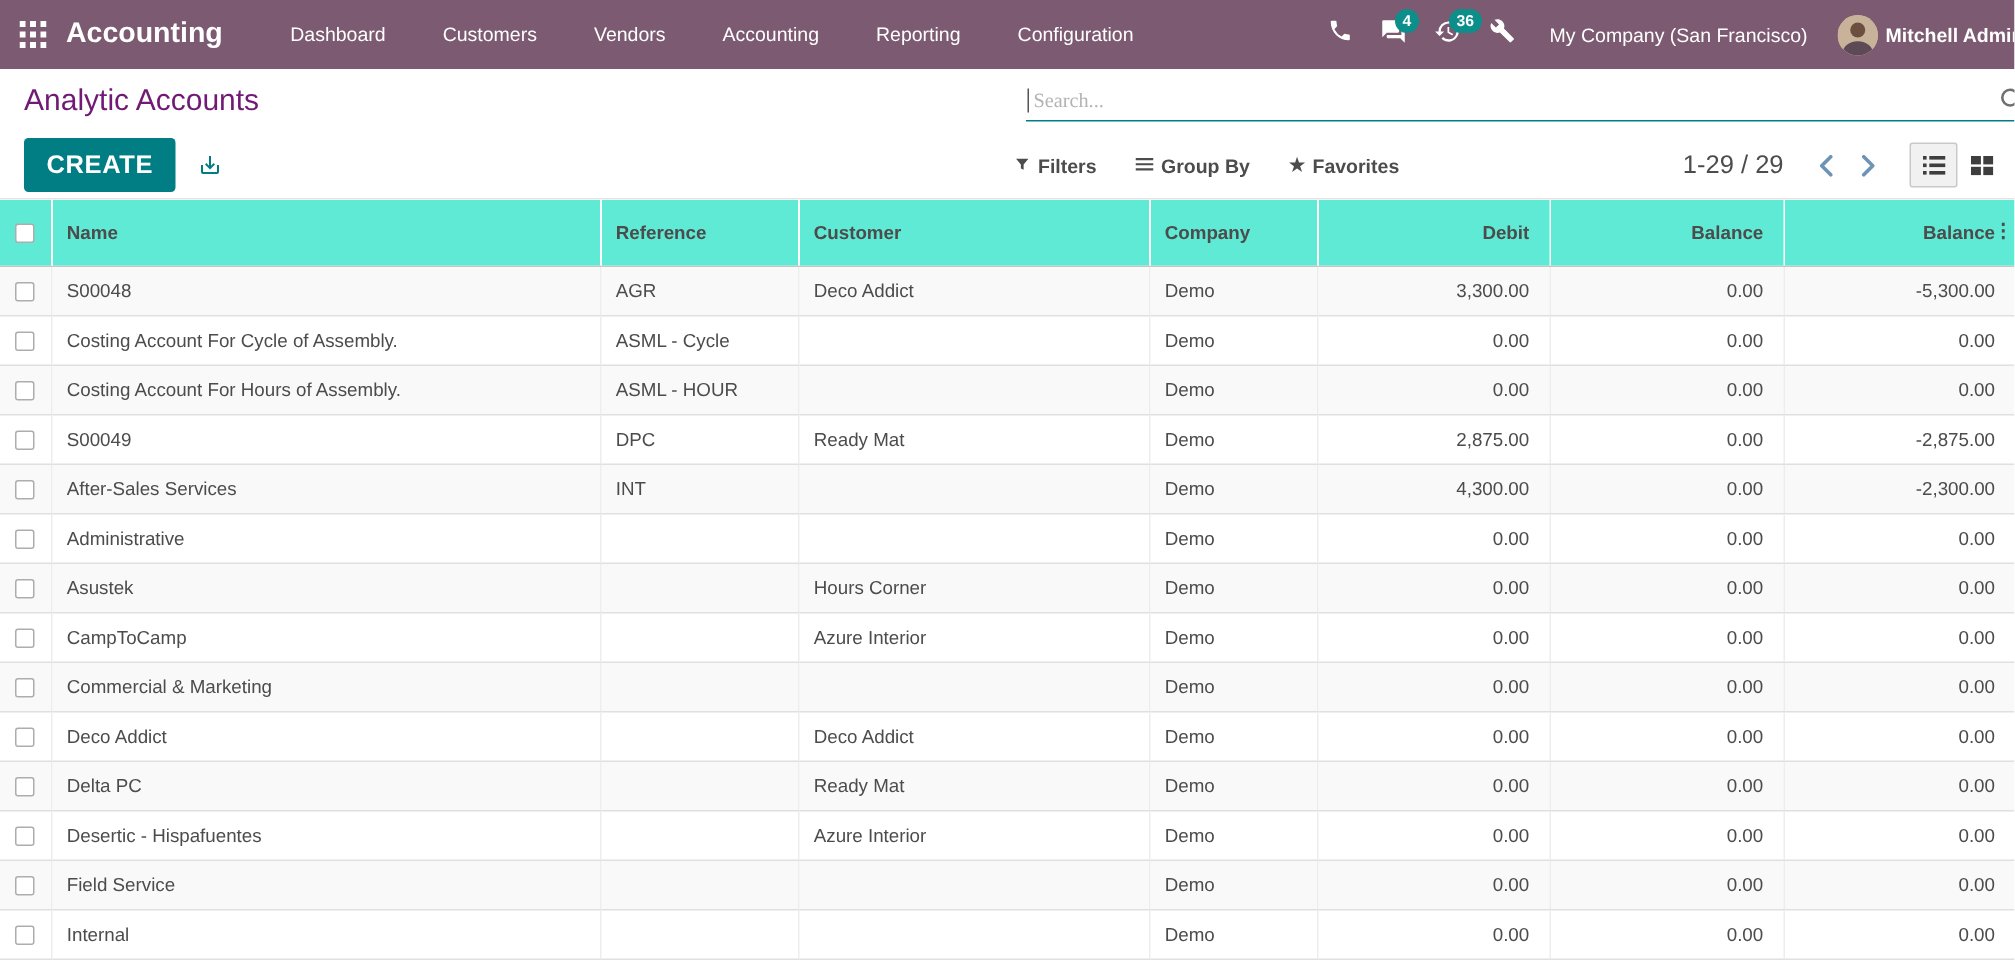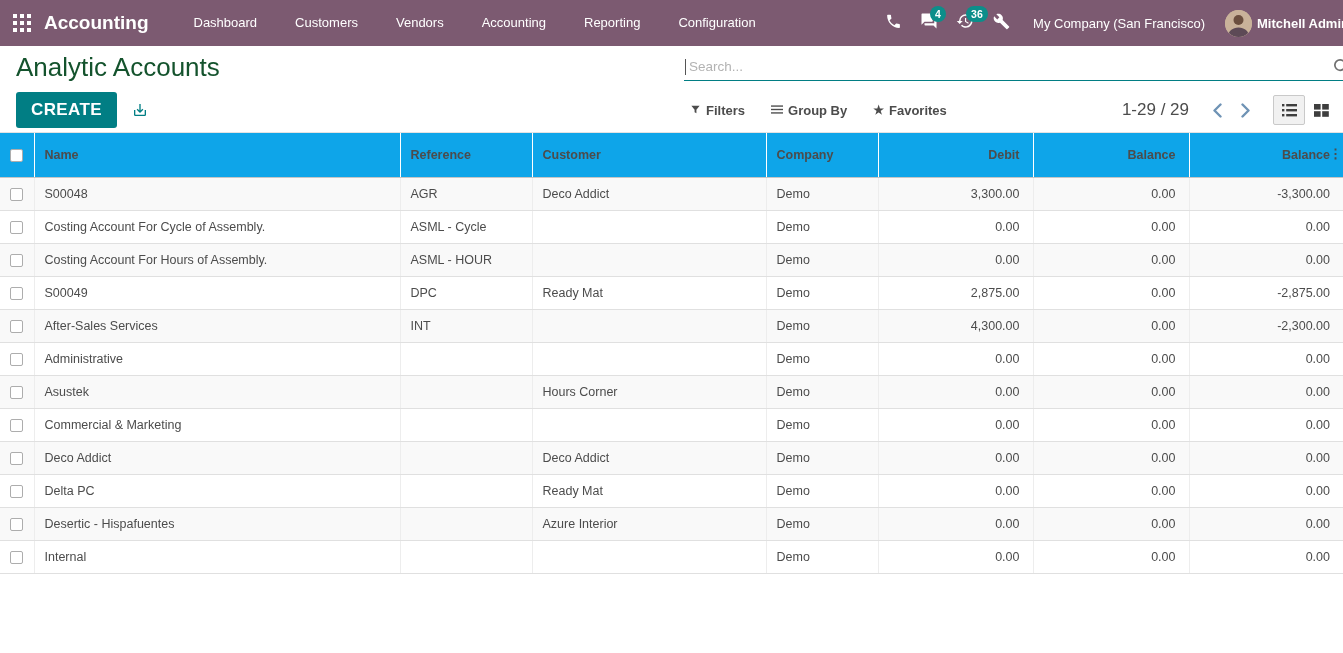--- a/index.html
+++ b/index.html
@@ -22,51 +22,51 @@
   .nav-badge {
     position:absolute; top:6px; left:19px; background:#0c8e8a; color:#fff;
     font-size:10.5px; line-height:1; padding:3px 5px 2px; border-radius:9px; font-weight:700;
   }
   .company-name { font-size:13px; margin:0 20px 0 14px; white-space:nowrap; cursor:pointer; }
   .user-box { display:flex; align-items:center; cursor:pointer; width:118px; overflow:hidden; }
   .avatar { width:27px; height:27px; border-radius:50%; overflow:hidden; flex:0 0 27px; background:#c9b29a; }
   .user-name { font-size:13px; font-weight:600; margin-left:5px; white-space:nowrap; }
   
   .cp-row1 { display:flex; align-items:center; height:42px; padding-left:16px; }
-  .page-title { font-size:26px; color:#14532d; }
+  .page-title { font-size:20px; color:#701a75; }
   .search-box { margin-left:auto; width:659px; height:28px; position:relative; border-bottom:1px solid #017e84; display:flex; align-items:center; }
   .search-caret { width:1px; height:16px; background:#555; margin-left:1px; animation:blink 1s steps(1) infinite; }
   @keyframes blink { 50% { opacity:0; } }
-  .search-input { border:none; outline:none; flex:1; font-size:13.5px; font-family:Liberation Sans, sans-serif; color:#7f1d1d; padding:0 20px 0 3px; background:transparent; }
+  .search-input { border:none; outline:none; flex:1; font-size:13.5px; font-family:Liberation Serif, serif; color:#7f1d1d; padding:0 20px 0 3px; background:transparent; }
   .search-input::placeholder { color:#b3b3b3; }
   .search-glass { position:absolute; right:-8px; top:4px; }
   .cp-row2 { display:flex; align-items:center; height:44px; padding-left:16px; position:relative; }
   .btn-create {
     background:#017e84; color:#fff; border:none; font-family:inherit;
     font-size:17px; font-weight:700; letter-spacing:.4px; padding:8px 15px;
     border-radius:3px; cursor:pointer;
   }
   .export-btn { margin-left:15px; cursor:pointer; display:flex; align-items:center; }
-  .search-opts { position:absolute; left:690px; display:flex; align-items:flex-end; gap:26px; }
+  .search-opts { position:absolute; left:676px; display:flex; align-items:flex-end; gap:26px; }
   .s-opt { display:flex; align-items:center; gap:5px; font-size:13px; font-weight:600; color:#4c4c4c; cursor:pointer; }
   .cp-right { position:absolute; right:6px; display:flex; align-items:center; }
   .pager-text { font-size:17px; color:#4c4c4c; margin-right:14px; }
   .pager-arrow { width:28px; height:28px; display:flex; align-items:center; justify-content:center; cursor:pointer; }
   .view-switch { display:flex; margin-left:14px; }
   .vs-btn { width:32px; height:30px; display:flex; align-items:center; justify-content:center; cursor:pointer; border:1px solid transparent; }
   .vs-btn.active { background:#f1f1f1; border:1px solid #c9c9c9; border-radius:2px; }
   
   .table-wrap { border-top:1px solid #e3e3e3; }
   table { width:1343px; border-collapse:collapse; table-layout:fixed; font-size:12.5px; }
   col.c-check { width:34px; } col.c-name { width:366px; } col.c-ref { width:132px; }
   col.c-cust { width:234px; } col.c-comp { width:112px; } col.c-debit { width:155px; }
   col.c-credit { width:156px; } col.c-bal { width:154px; }
   th {
     font-weight:700; color:#4c4c4c; text-align:left; height:44px;
-    padding:0 10px; border-bottom:1px solid #c6c6c6; background:#0ea5e9; position:relative;
+    padding:0 10px; border-bottom:1px solid #c6c6c6; background:#5eead4; position:relative;
   }
   td { height:33px; padding:0 10px; border-bottom:1px solid #e0e0e0; border-left:1px solid #ededed; color:#4c4c4c; white-space:nowrap; overflow:hidden; cursor:pointer; }
   th { border-left:1px solid #fff; }
   td:first-child, th:first-child { border-left:none; text-align:center; padding:0; }
   .num { text-align:right; padding-right:13px; }
   tbody tr:nth-child(odd) { background:#f9f9f9; }
   .cbx { display:inline-block; width:13px; height:13px; border:1px solid #adadad; border-radius:2px; background:#fff; vertical-align:middle; cursor:pointer; }
   .col-dots { position:absolute; right:2px; top:14px; font-size:13px; font-weight:700; color:#4c4c4c; cursor:pointer; line-height:1; letter-spacing:-1px; }
 </style>
 </head>
@@ -253,21 +253,21 @@
     </thead>
     <tbody>
         <tr>
     <td><span class="cbx"></span></td>
     <td>S00048</td>
     <td>AGR</td>
     <td>Deco Addict</td>
     <td>Demo</td>
     <td class="num">3,300.00</td>
     <td class="num">0.00</td>
-    <td class="num">-3,300.00</td>
+    <td class="num">-5,300.00</td>
   </tr>
         <tr>
     <td><span class="cbx"></span></td>
     <td>Costing Account For Cycle of Assembly.</td>
     <td>ASML - Cycle</td>
     <td></td>
     <td>Demo</td>
     <td class="num">0.00</td>
     <td class="num">0.00</td>
     <td class="num">0.00</td>
@@ -317,20 +317,30 @@
     <td>Asustek</td>
     <td></td>
     <td>Hours Corner</td>
     <td>Demo</td>
     <td class="num">0.00</td>
     <td class="num">0.00</td>
     <td class="num">0.00</td>
   </tr>
         <tr>
     <td><span class="cbx"></span></td>
+    <td>CampToCamp</td>
+    <td></td>
+    <td>Azure Interior</td>
+    <td>Demo</td>
+    <td class="num">0.00</td>
+    <td class="num">0.00</td>
+    <td class="num">0.00</td>
+  </tr>
+        <tr>
+    <td><span class="cbx"></span></td>
     <td>Commercial &amp; Marketing</td>
     <td></td>
     <td></td>
     <td>Demo</td>
     <td class="num">0.00</td>
     <td class="num">0.00</td>
     <td class="num">0.00</td>
   </tr>
         <tr>
     <td><span class="cbx"></span></td>
@@ -350,20 +360,30 @@
     <td>Demo</td>
     <td class="num">0.00</td>
     <td class="num">0.00</td>
     <td class="num">0.00</td>
   </tr>
         <tr>
     <td><span class="cbx"></span></td>
     <td>Desertic - Hispafuentes</td>
     <td></td>
     <td>Azure Interior</td>
+    <td>Demo</td>
+    <td class="num">0.00</td>
+    <td class="num">0.00</td>
+    <td class="num">0.00</td>
+  </tr>
+        <tr>
+    <td><span class="cbx"></span></td>
+    <td>Field Service</td>
+    <td></td>
+    <td></td>
     <td>Demo</td>
     <td class="num">0.00</td>
     <td class="num">0.00</td>
     <td class="num">0.00</td>
   </tr>
         <tr>
     <td><span class="cbx"></span></td>
     <td>Internal</td>
     <td></td>
     <td></td>

